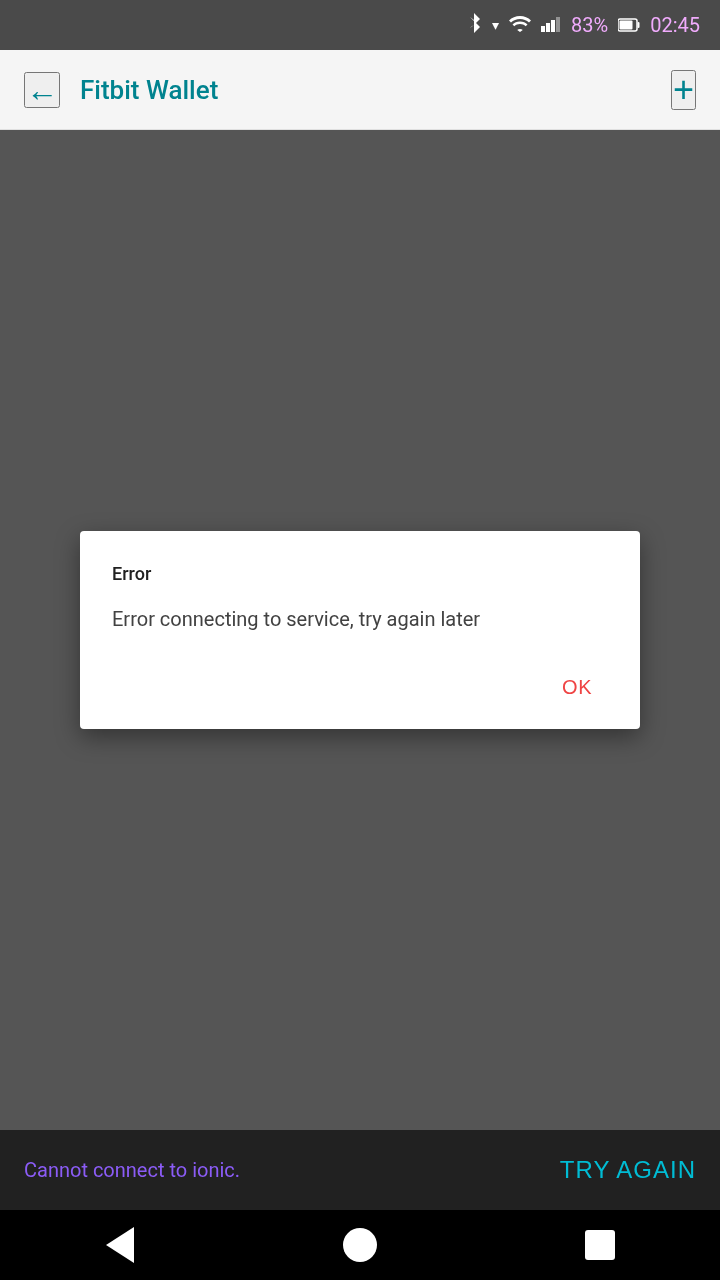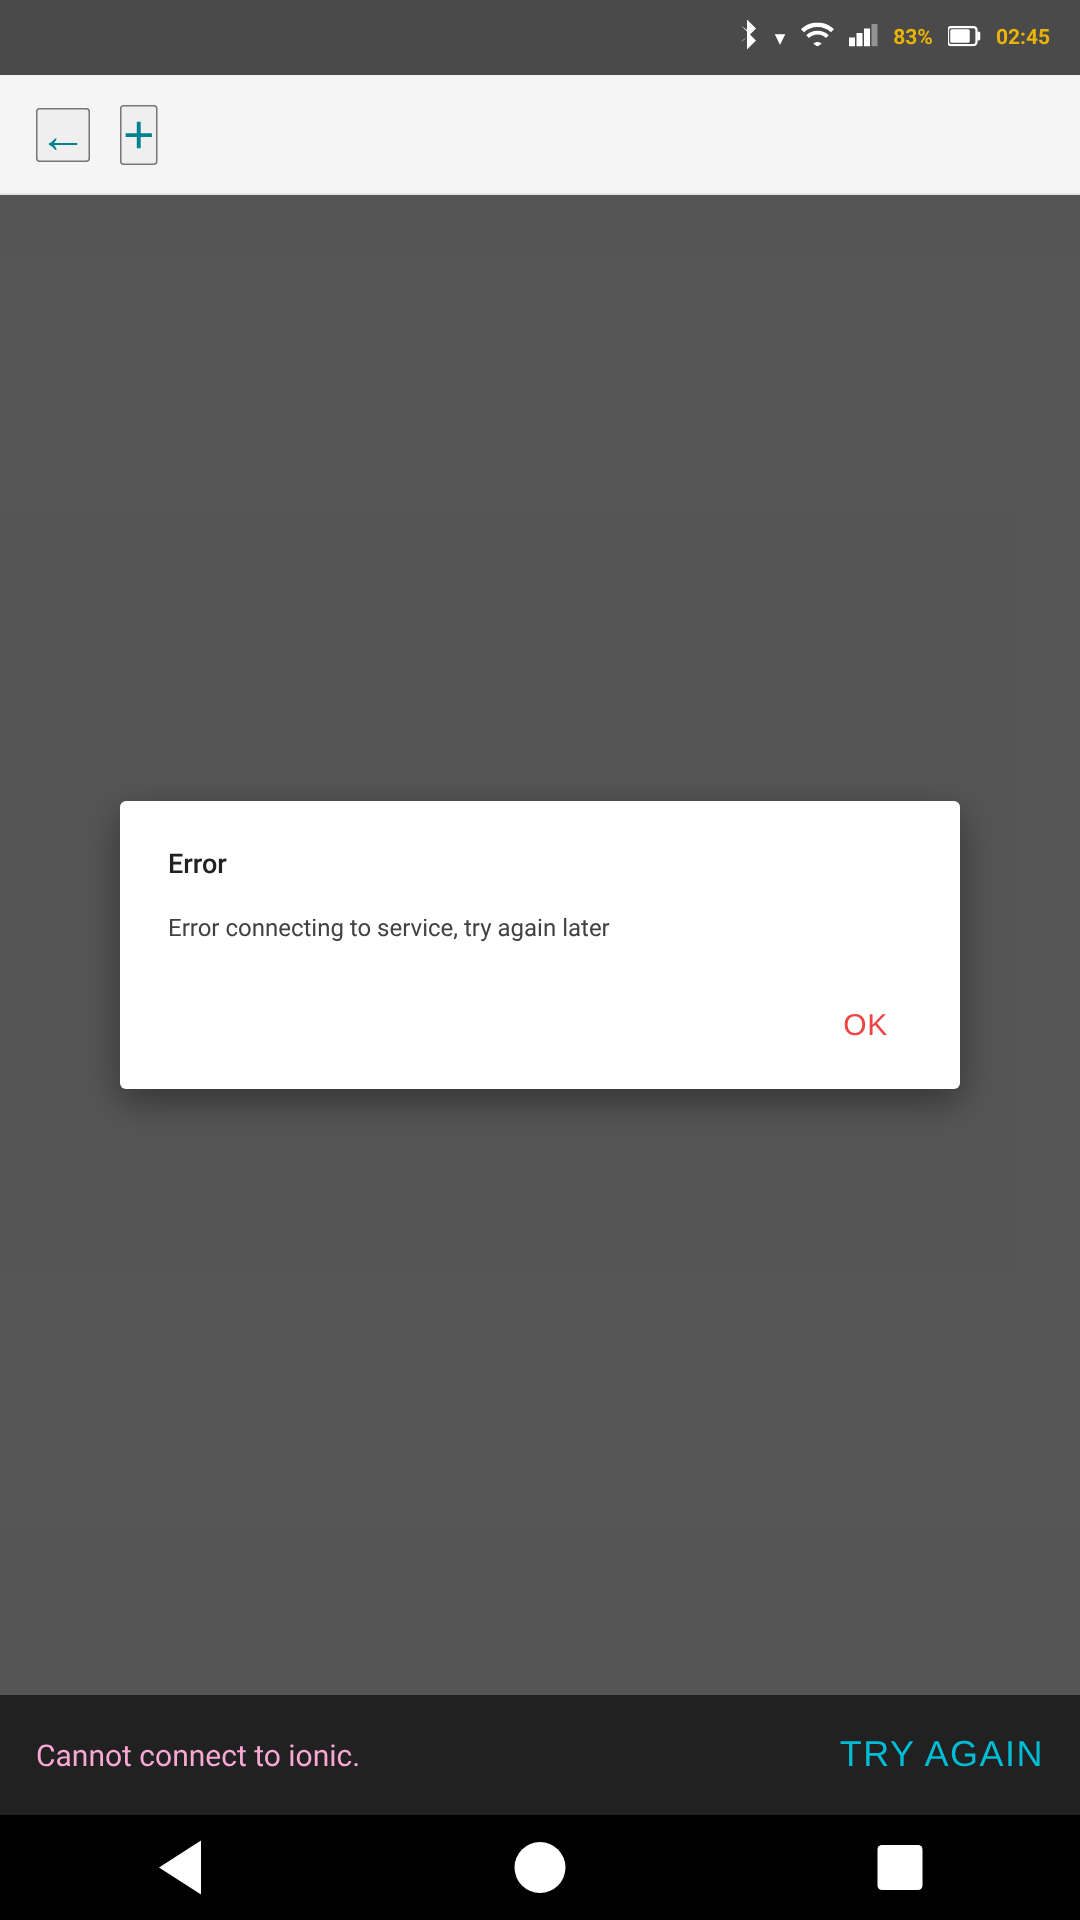--- a/index.html
+++ b/index.html
@@ -25,23 +25,23 @@
       padding: 0 20px;
       gap: 10px;
     }
 
     .status-icon {
       color: white;
       font-size: 18px;
     }
 
     .status-text {
-      color: #eab308;
-      font-size: 14px;
-      font-weight: 700;
+      color: #f0abfc;
+      font-size: 20px;
+      font-weight: 400;
     }
 
     
     #app-bar {
       width: 100%;
       height: 80px;
       background: #f5f5f5;
       display: flex;
       align-items: center;
       padding: 0 24px;
@@ -95,21 +95,21 @@
     }
 
     #dialog-title {
       font-size: 18px;
       font-weight: 500;
       color: #212121;
       margin-bottom: 20px;
     }
 
     #dialog-message {
-      font-size: 16px;
+      font-size: 20px;
       color: #424242;
       line-height: 1.5;
       margin-bottom: 32px;
     }
 
     #dialog-actions {
       display: flex;
       justify-content: flex-end;
     }
 
@@ -130,21 +130,21 @@
       width: 100%;
       height: 80px;
       background: #212121;
       display: flex;
       align-items: center;
       padding: 0 24px;
       justify-content: space-between;
     }
 
     #snackbar-message {
-      color: #f9a8d4;
+      color: #8b5cf6;
       font-size: 20px;
     }
 
     #try-again-button {
       color: #00bcd4;
       font-size: 24px;
       font-weight: 400;
       cursor: pointer;
       text-transform: uppercase;
       letter-spacing: 1px;
@@ -234,20 +234,21 @@
       <rect x="1.5" y="2.5" width="13" height="9" rx="1" fill="white"></rect>
       <rect x="19.5" y="4" width="2" height="6" rx="1" fill="white"></rect>
     </svg>
   </span>
 
   <span class="status-text">02:45</span>
 </div>
 
 <div id="app-bar">
   <button id="back-button">←</button>
+  <span id="app-title">Fitbit Wallet</span>
   <button id="add-button">+</button>
 </div>
 
 <div id="main-content">
 
   <div id="error-dialog">
     <div id="dialog-title">Error</div>
     <div id="dialog-message">Error connecting to service, try again later</div>
     <div id="dialog-actions">
       <button id="ok-button">OK</button>

